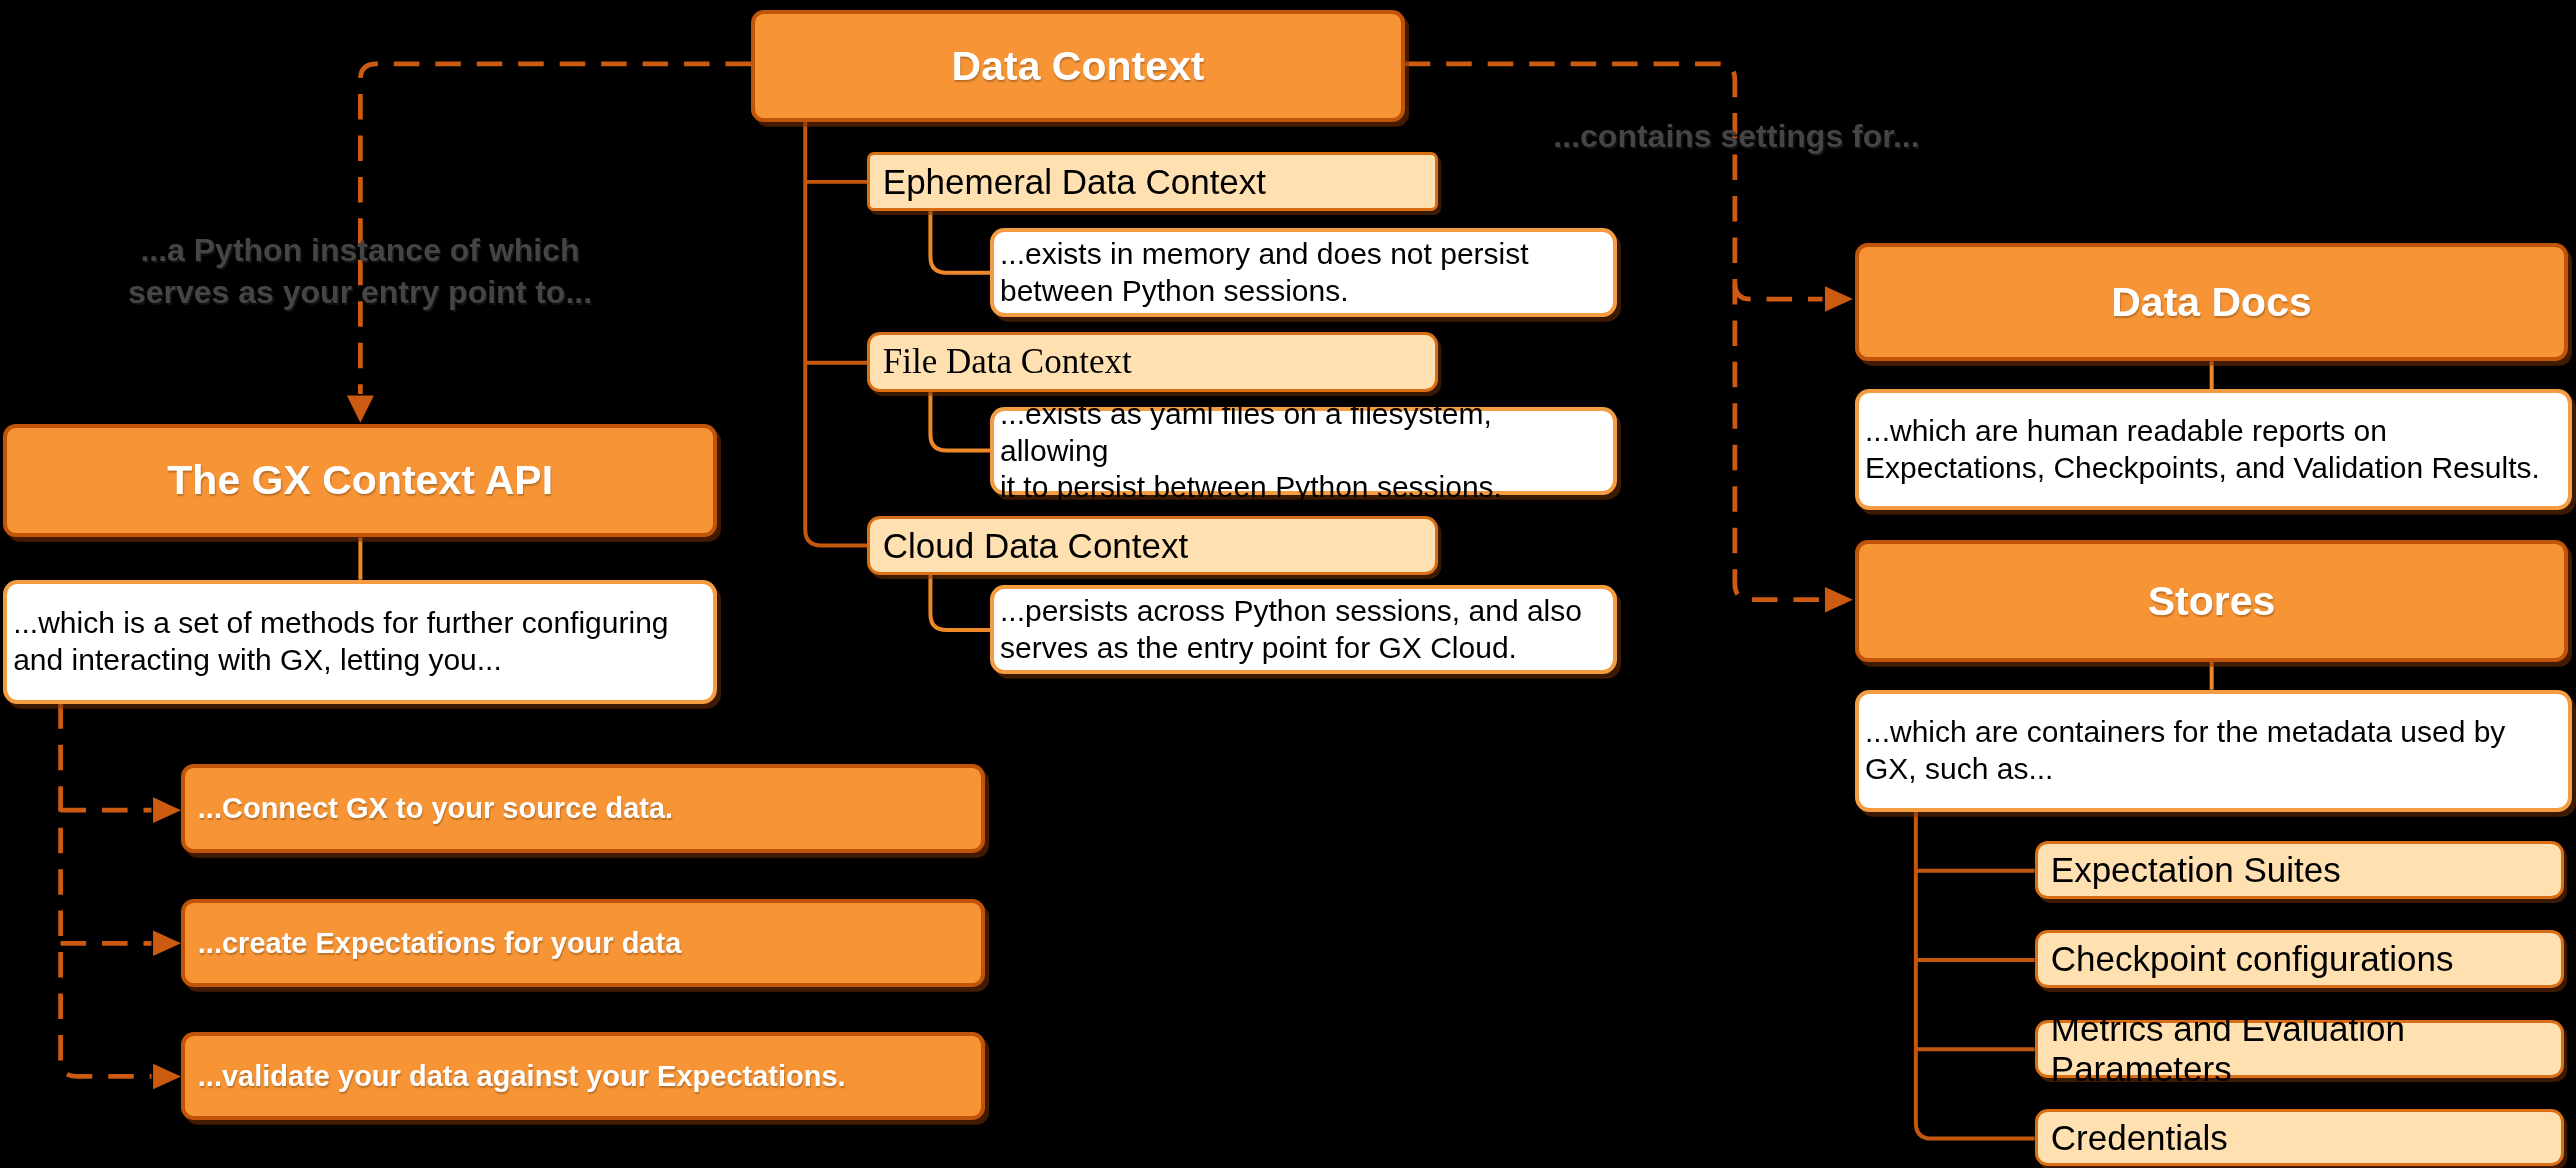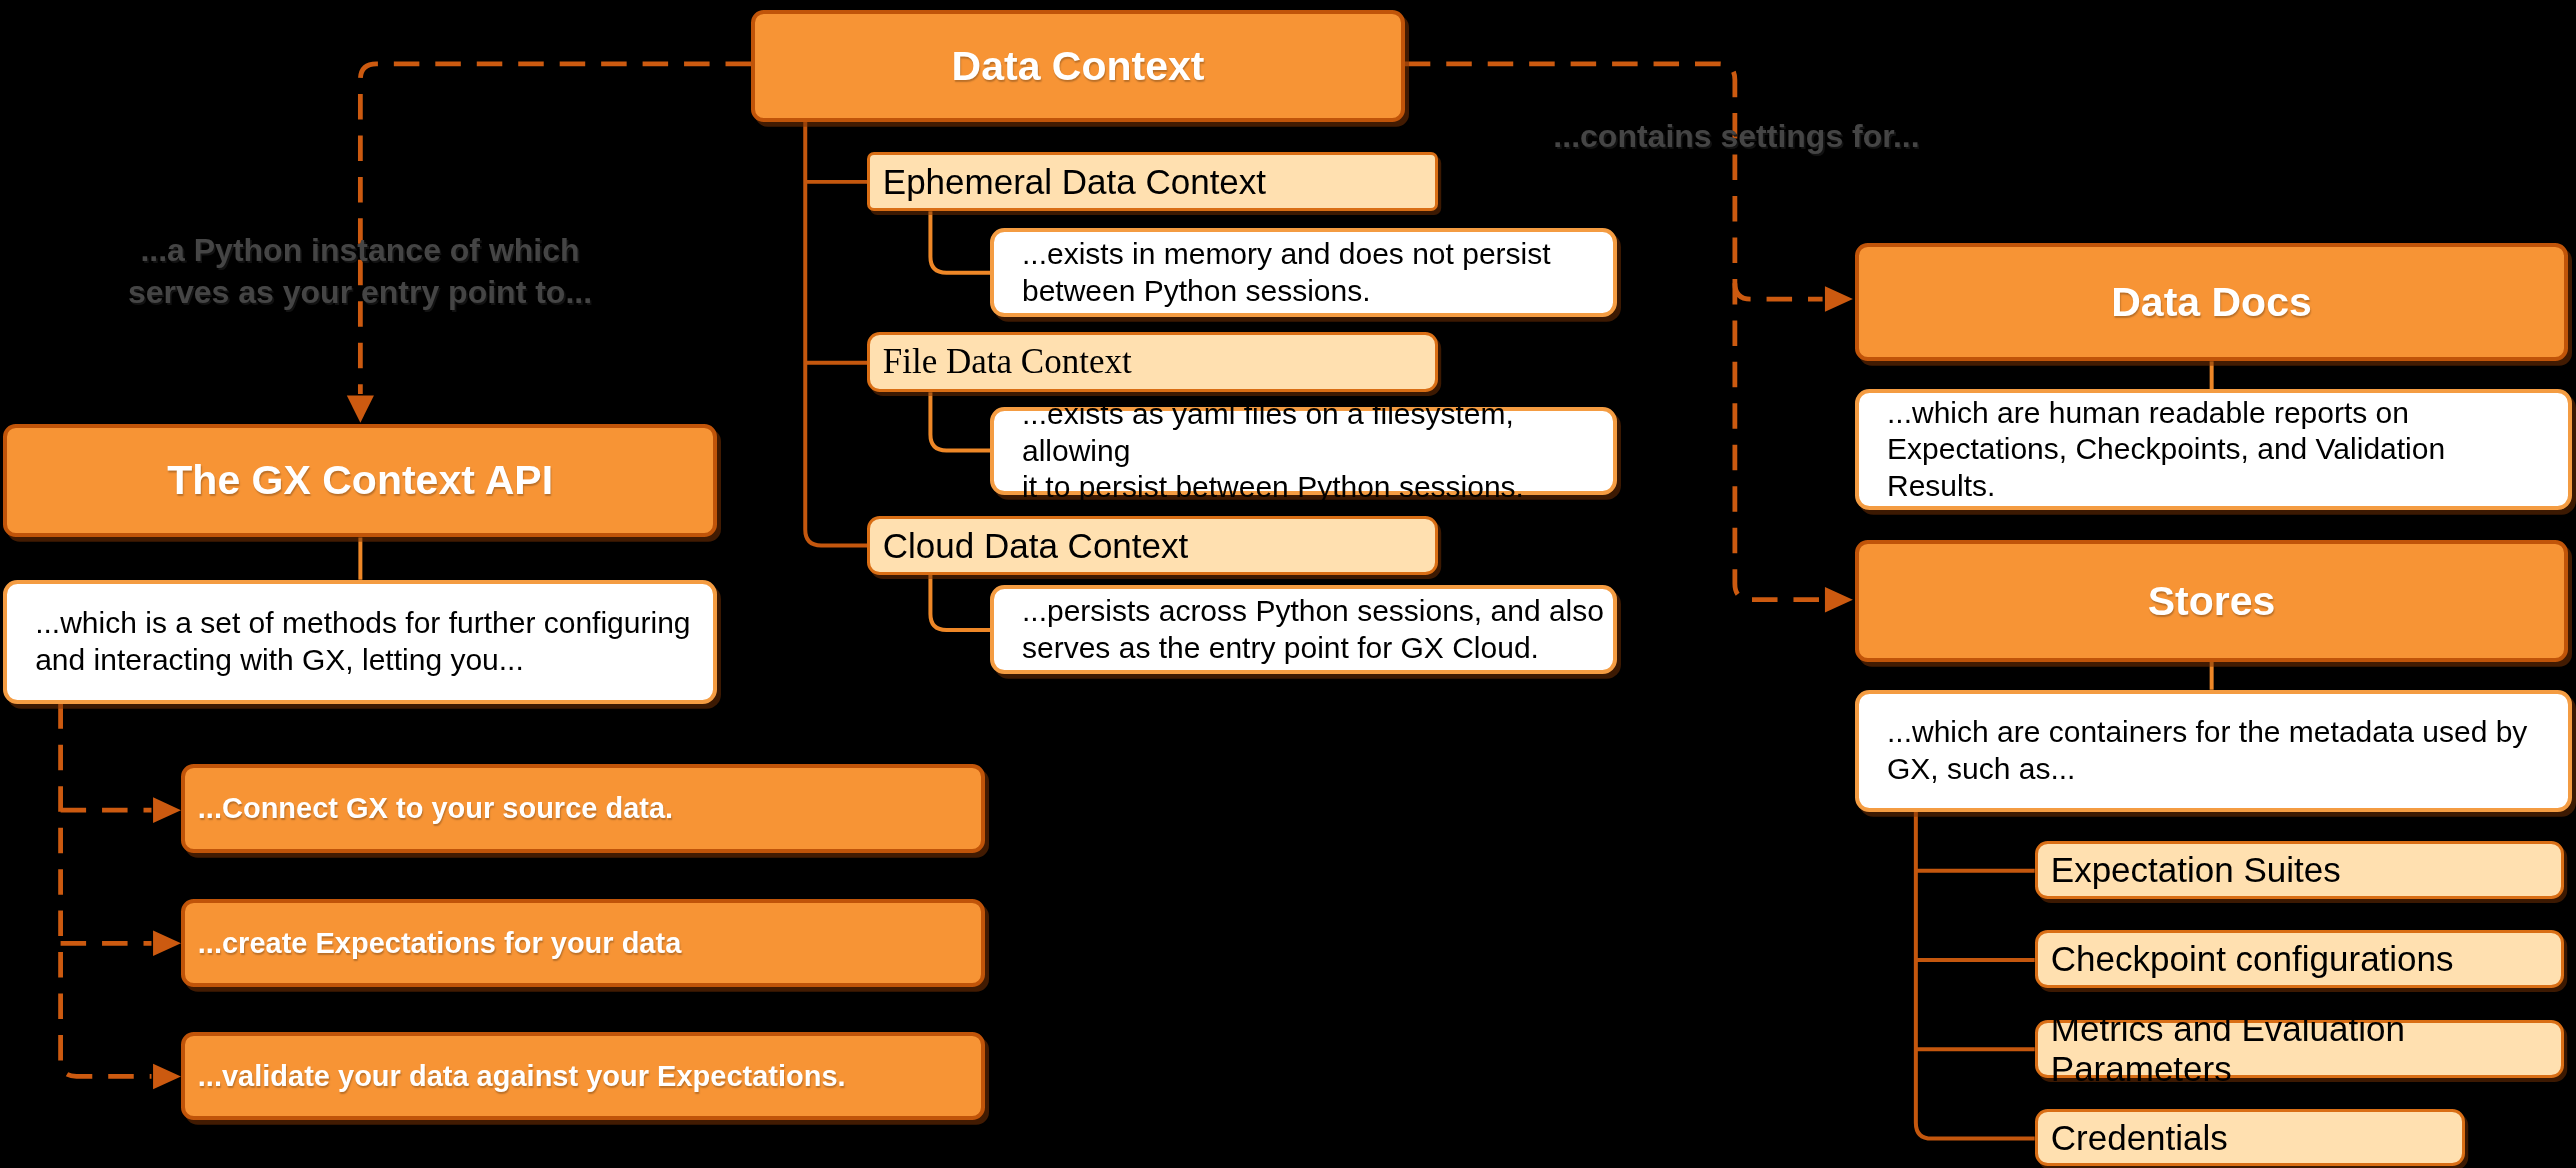--- a/index.html
+++ b/index.html
@@ -58,21 +58,21 @@
     color:#ffffff;font-weight:bold;font-size:29px;
     padding-left:12.8px;
     text-shadow:0.8px 1.6px 1.6px rgba(0,0,0,.25);
   }
   .light-label{
     color:#000;font-size:35px;
     padding-left:12.8px;
   }
   .desc-text{
     color:#000;font-size:30px;line-height:1.22;
-    padding-left:28px;padding-right:8px;
+    padding-left:6px;padding-right:8px;
     white-space:pre-line;
   }
   .edge-label{
     position:absolute;
     color:var(--gray_text);
     font-weight:bold;font-size:32px;line-height:1.3;
     text-align:center;white-space:pre-line;
     text-shadow:1.6px 1.6px 0 rgba(20,20,20,.9);
   }
 </style>
@@ -181,18 +181,18 @@
 
   <div class="box light" style="left:2035px;top:841px;width:529px;height:58px;">
     <span class="light-label">Expectation Suites</span>
   </div>
   <div class="box light" style="left:2035px;top:930px;width:529px;height:58px;">
     <span class="light-label">Checkpoint configurations</span>
   </div>
   <div class="box light" style="left:2035px;top:1020px;width:529px;height:58px;">
     <span class="light-label">Metrics and Evaluation Parameters</span>
   </div>
-  <div class="box light" style="left:2035px;top:1109px;width:430px;height:57px;">
+  <div class="box light" style="left:2035px;top:1109px;width:529px;height:57px;">
     <span class="light-label">Credentials</span>
   </div>
 
 </div>
 
 
 </body></html>

